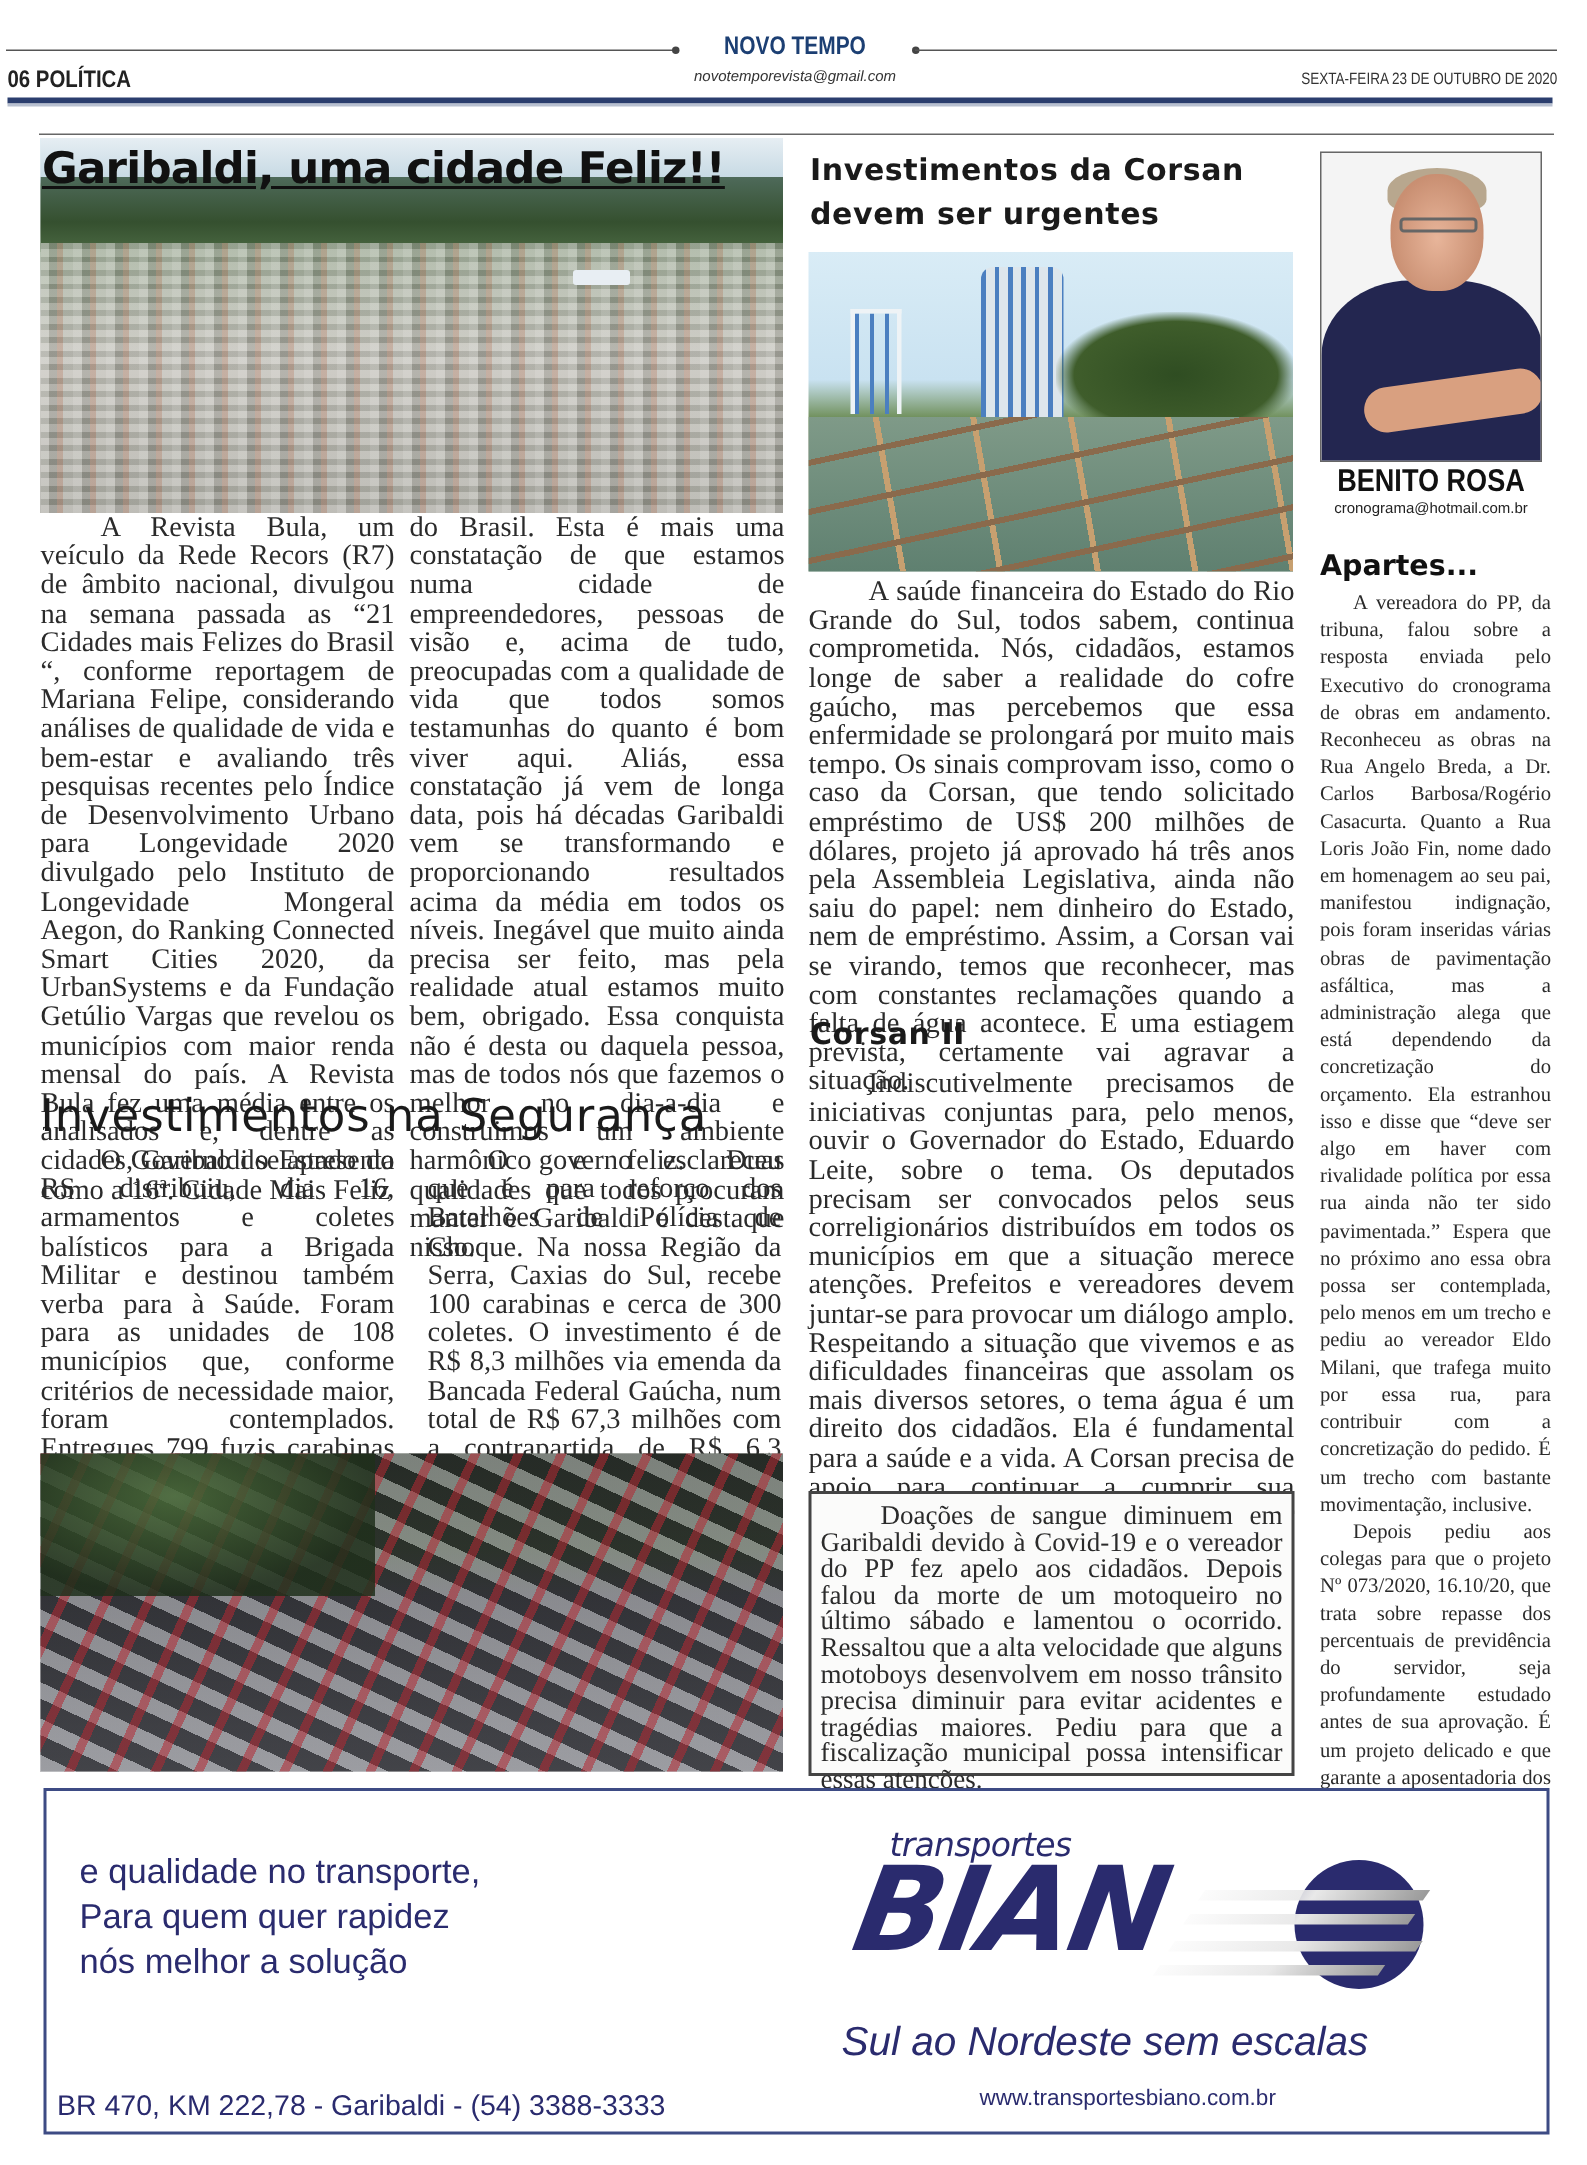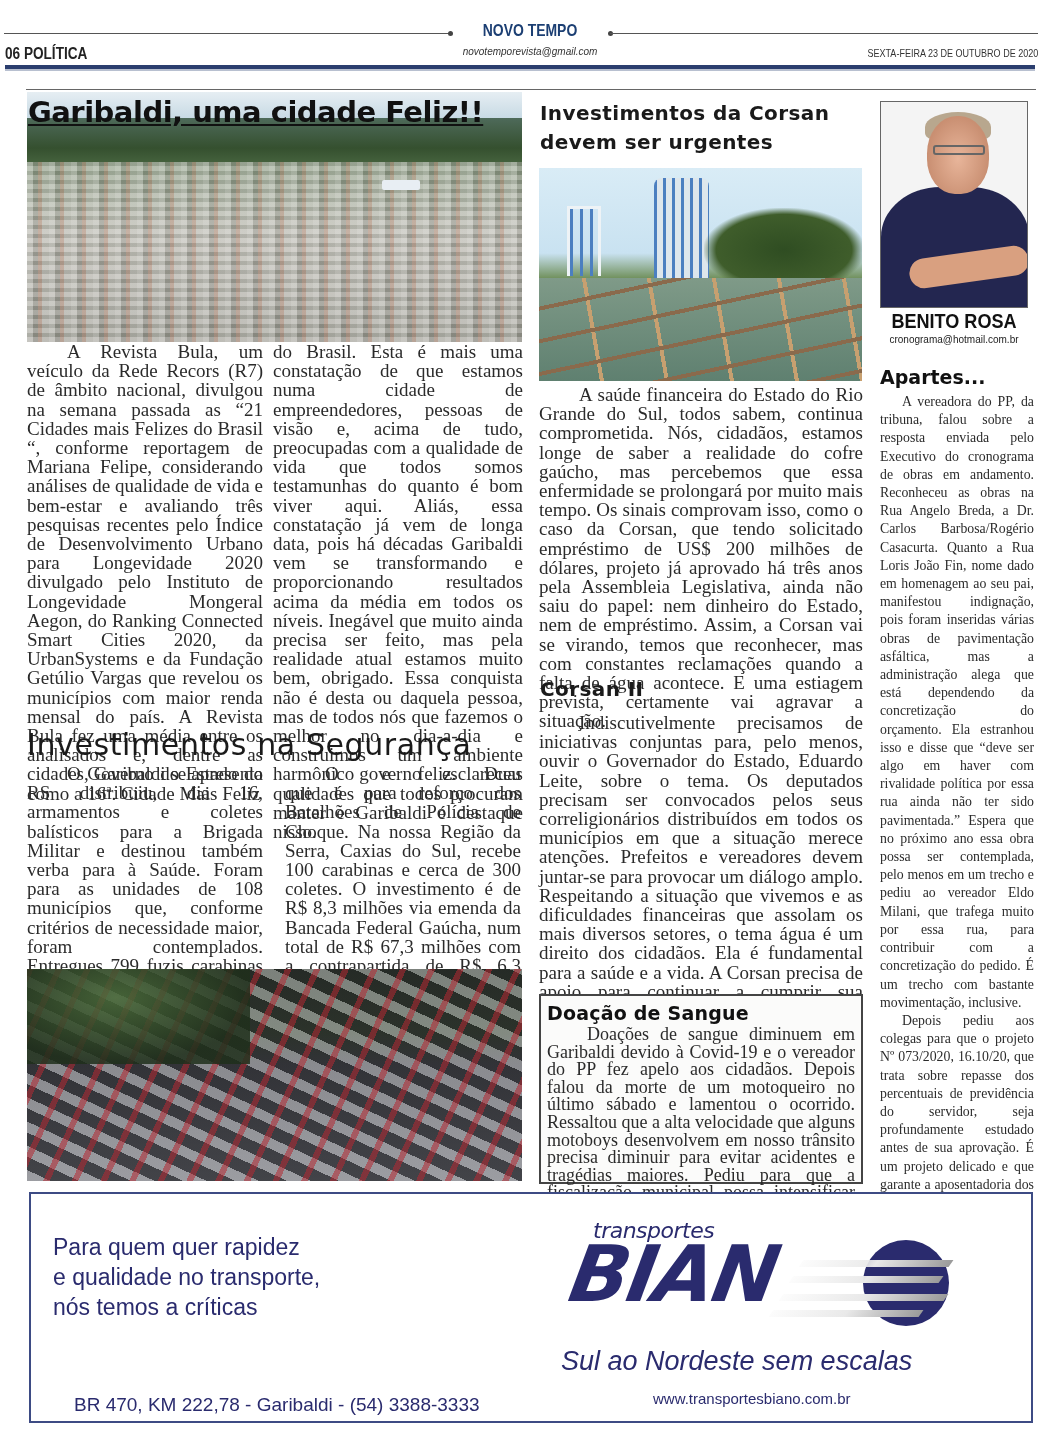--- a/index.html
+++ b/index.html
@@ -99,21 +99,21 @@
     font-size: 10px; color: #222; }
   .col-title { position: absolute; left: 880px; top: 366px; font-family: "DejaVu Sans", sans-serif; font-weight: bold; font-size: 19px; color: #111; }
   .col-body { position: absolute; left: 880px; top: 393px; width: 154px; }
   .col-body .body-text { font-size: 13.8px; line-height: 18.2px; }
   .col-body p { text-indent: 22px; }
 
   
   .ad { position: absolute; left: 29px; top: 1192px; width: 1004px; height: 231px; border: 2px solid #3d4b84; background: #fff; }
   .ad-slogan { position: absolute; left: 22px; top: 38px; font-family: "Liberation Sans", sans-serif; font-size: 23px; line-height: 30px; color: #2a2b6e; }
   .ad-slogan div { white-space: nowrap; }
-  .ad-address { position: absolute; left: 7px; top: 200px; font-family: "Liberation Sans", sans-serif; font-size: 19px; color: #2a2b6e; white-space: nowrap; margin-left: 36px; }
+  .ad-address { position: absolute; left: 7px; top: 200px; font-family: "Liberation Sans", sans-serif; font-size: 19px; color: #2a2b6e; white-space: nowrap; }
   .ad-logo { position: absolute; left: 540px; top: 24px; width: 440px; height: 110px; }
   .ad-logo .small { position: absolute; left: 22px; top: 0; font-family: "DejaVu Sans", sans-serif; font-style: italic; font-weight: normal;
     font-size: 22px; color: #2a2b6e; letter-spacing: -0.5px; }
   .ad-logo .big { position: absolute; left: 0; top: 14px; font-family: "DejaVu Sans", sans-serif; font-style: italic; font-weight: bold;
     font-size: 78px; line-height: 84px; color: #2a2b6e; letter-spacing: -2px; transform: skewX(-10deg); white-space: nowrap; }
   .ad-logo .globe { position: absolute; left: 292px; top: 22px; width: 86px; height: 86px; border-radius: 50%; background: #2a2b6e; }
   .ad-logo .streak { position: absolute; height: 7px; background: linear-gradient(90deg, rgba(240,240,240,0.2), #e9e9e9 50%, #9a9a9a); transform: skewX(-35deg); }
   .ad-tagline { position: absolute; left: 530px; top: 152px; font-family: "Liberation Sans", sans-serif; font-style: italic; font-weight: normal;
     font-size: 27px; color: #2a2b6e; white-space: nowrap; }
   .ad-url { position: absolute; left: 622px; top: 196px; font-family: "Liberation Sans", sans-serif; font-size: 15px; color: #2a2b6e; white-space: nowrap; }
@@ -176,21 +176,20 @@
   <div class="a3-body body-text">
     <p>A saúde financeira do Estado do Rio Grande do Sul, todos sabem, continua comprometida. Nós, cidadãos, estamos longe de saber a realidade do cofre gaúcho, mas percebemos que essa enfermidade se prolongará por muito mais tempo. Os sinais comprovam isso, como o caso da Corsan, que tendo solicitado empréstimo de US$ 200 milhões de dólares, projeto já aprovado há três anos pela Assembleia Legislativa, ainda não saiu do papel: nem dinheiro do Estado, nem de empréstimo. Assim, a Corsan vai se virando, temos que reconhecer, mas com constantes reclamações quando a falta de água acontece. E uma estiagem prevista, certamente vai agravar a situação.</p>
   </div>
   <h3 class="a3-sub">Corsan II</h3>
   <div class="a3-body2 body-text">
     <p>Indiscutivelmente precisamos de iniciativas conjuntas para, pelo menos, ouvir o Governador do Estado, Eduardo Leite, sobre o tema. Os deputados precisam ser convocados pelos seus correligionários distribuídos em todos os municípios em que a situação merece atenções. Prefeitos e vereadores devem juntar-se para provocar um diálogo amplo. Respeitando a situação que vivemos e as dificuldades financeiras que assolam os mais diversos setores, o tema água é um direito dos cidadãos. Ela é fundamental para a saúde e a vida. A Corsan precisa de apoio para continuar a cumprir sua missão. Deixar de lado críticas e partir para encaminhamento de soluções. Simples assim, com certeza.</p>
   </div>
 </article>
 
 <aside class="doacao">
-  <div class="doacao-title">Doação de Sangue</div>
   <div class="body-text">
     <p>Doações de sangue diminuem em Garibaldi devido à Covid-19 e o vereador do PP fez apelo aos cidadãos. Depois falou da morte de um motoqueiro no último sábado e lamentou o ocorrido. Ressaltou que a alta velocidade que alguns motoboys desenvolvem em nosso trânsito precisa diminuir para evitar acidentes e tragédias maiores. Pediu para que a fiscalização municipal possa intensificar essas atenções.</p>
   </div>
 </aside>
 
 <aside>
   <div class="col-photo">
     <div class="shirt"></div>
     <div class="hair"></div>
     <div class="head"></div>
@@ -203,23 +202,23 @@
   <div class="col-body">
     <div class="body-text">
       <p>A vereadora do PP, da tribuna, falou sobre a resposta enviada pelo Executivo do cronograma de obras em andamento. Reconheceu as obras na Rua Angelo Breda, a Dr. Carlos Barbosa/Rogério Casacurta. Quanto a Rua Loris João Fin, nome dado em homenagem ao seu pai, manifestou indignação, pois foram inseridas várias obras de pavimentação asfáltica, mas a administração alega que está dependendo da concretização do orçamento. Ela estranhou isso e disse que “deve ser algo em haver com rivalidade política por essa rua ainda não ter sido pavimentada.” Espera que no próximo ano essa obra possa ser contemplada, pelo menos em um trecho e pediu ao vereador Eldo Milani, que trafega muito por essa rua, para contribuir com a concretização do pedido. É um trecho com bastante movimentação, inclusive.</p>
       <p>Depois pediu aos colegas para que o projeto Nº 073/2020, 16.10/20, que trata sobre repasse dos percentuais de previdência do servidor, seja profundamente estudado antes de sua aprovação. É um projeto delicado e que garante a aposentadoria dos servidores.</p>
     </div>
   </div>
 </aside>
 
 <section class="ad">
   <div class="ad-slogan">
+    <div>e qualidade no transporte,</div>
     <div>Para quem quer rapidez</div>
-    <div>e qualidade no transporte,</div>
-    <div>nós temos a críticas</div>
+    <div>nós melhor a solução</div>
   </div>
   <div class="ad-address">BR 470, KM 222,78 - Garibaldi - (54) 3388-3333</div>
 
   <div class="ad-logo">
     <div class="globe"></div>
     <div class="small">transportes</div>
     <div class="big">BIAN</div>
     <div class="streak" style="left:230px; top:42px; width:150px;"></div>
     <div class="streak" style="left:220px; top:58px; width:150px;"></div>
     <div class="streak" style="left:210px; top:76px; width:165px;"></div>

